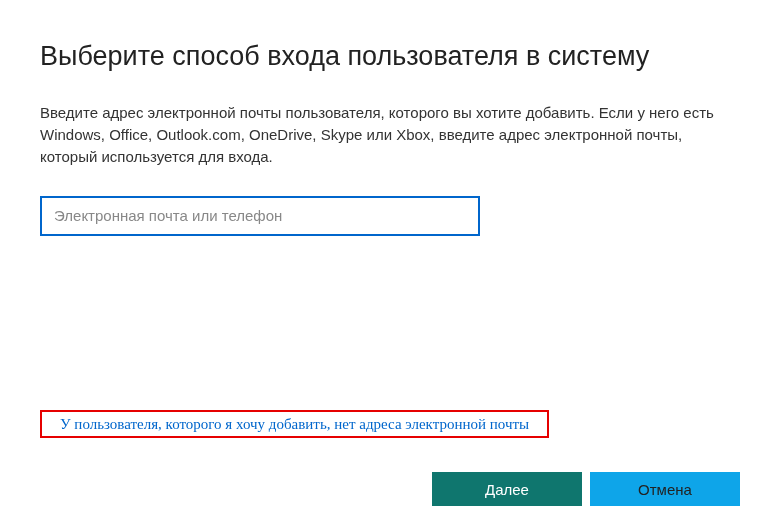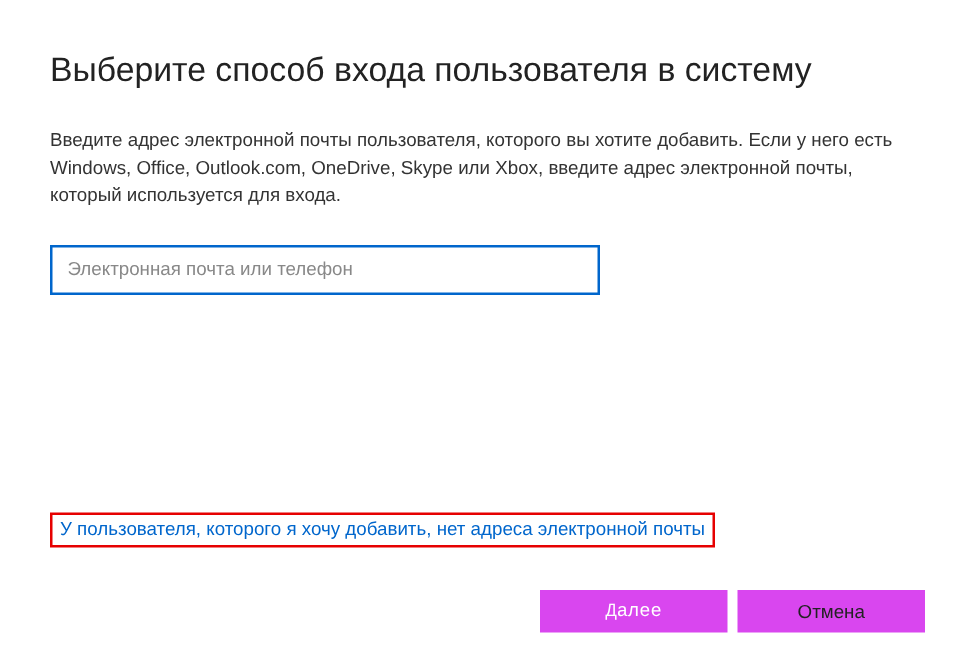--- a/index.html
+++ b/index.html
@@ -48,22 +48,23 @@
       color: #888;
     }
     .links-area {
       position: absolute;
       left: 40px;
       bottom: 74px;
     }
     .link-highlight {
       display: inline-block;
       border: 2px solid #e60000;
-      padding: 3px 6px;
+      padding: 3px 18px;
       margin-bottom: 10px;
+      font-family: Liberation Serif, serif;
     }
     .link {
       color: #0066cc;
       font-size: 15px;
       text-decoration: none;
       cursor: pointer;
     }
     .privacy-link {
       display: block;
       margin-top: 8px;
@@ -78,26 +79,25 @@
     .btn {
       min-width: 150px;
       height: 34px;
       border: none;
       font-size: 15px;
       font-family: inherit;
       cursor: pointer;
       text-align: center;
     }
     .btn-primary {
-      background: #d946ef;
+      background: #0f766e;
       color: #ffffff;
-      font-family: Liberation Mono, monospace;
     }
     .btn-secondary {
-      background: #d946ef;
+      background: #0ea5e9;
       color: #222;
     }
   </style>
 </head>
 <body>
 
 <div class="dialog">
   <h1 class="title">Выберите способ входа пользователя в систему</h1>
   <p class="description">Введите адрес электронной почты пользователя, которого вы хотите добавить. Если у него есть Windows, Office, Outlook.com, OneDrive, Skype или Xbox, введите адрес электронной почты, который используется для входа.</p>
   <input type="text" class="input-field" placeholder="Электронная почта или телефон" style="">

